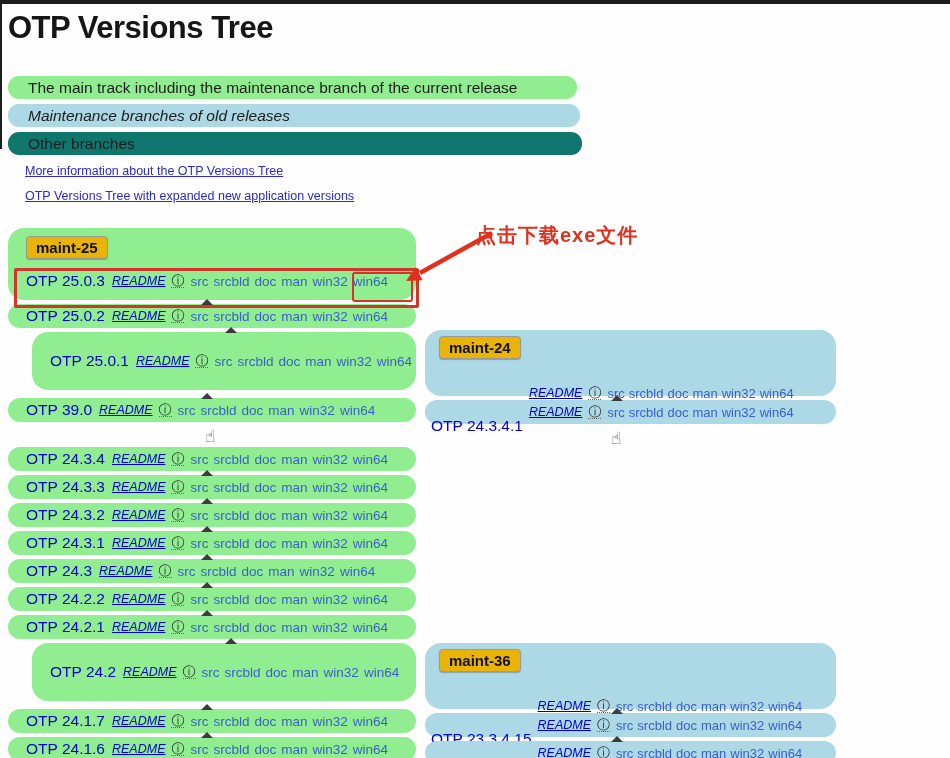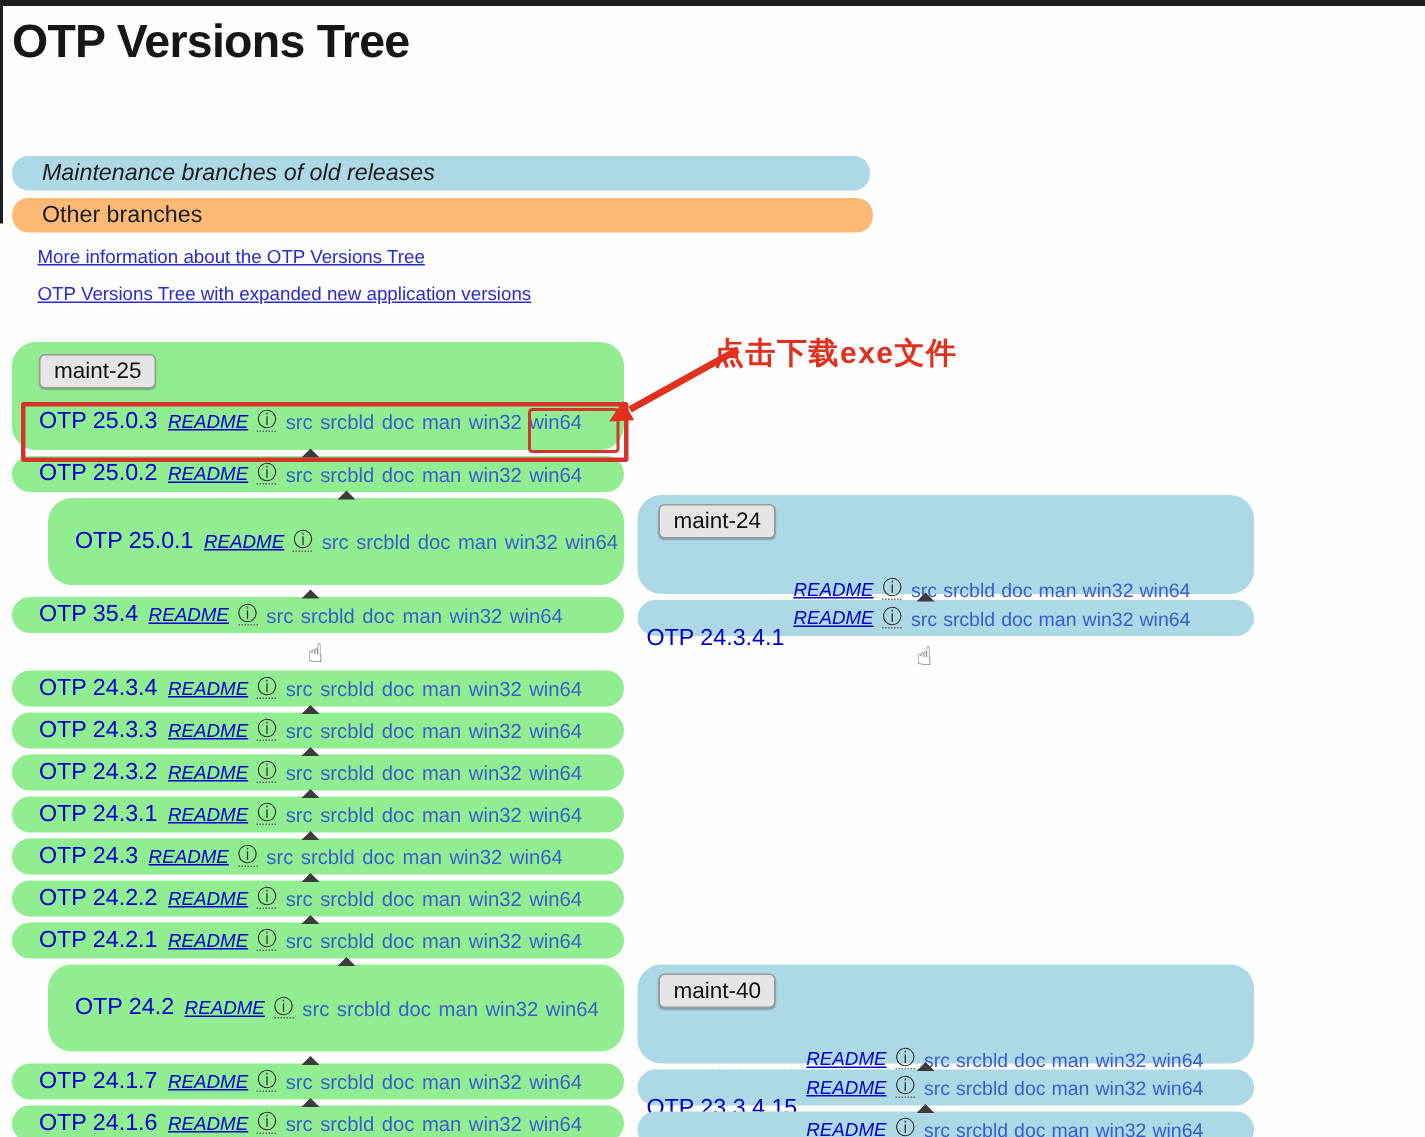--- a/index.html
+++ b/index.html
@@ -34,22 +34,22 @@
   .green{background:#90ee90;}
   .blue{background:#add8e6;}
 
   .vrow{height:24px;border-radius:12px;display:flex;align-items:center;margin-bottom:4px;}
   .tall{height:58px;border-radius:16px;display:flex;align-items:center;margin-bottom:8px;margin-left:24px;}
   .box{height:72px;border-radius:16px;margin-bottom:4px;}
   #col-right .box{height:66px;}
   #col-left .vrow,#col-left .tall{padding-left:18px;}
   #col-right .vrow{padding-left:6px;}
 
-  .blabel{position:absolute;display:inline-block;background:#e5e5e5;border:1px solid #9a9a9a;
-          border-radius:4px;padding:2px 9px;font-size:15px;font-weight:400;color:#111;
+  .blabel{position:absolute;display:inline-block;background:#eab308;border:1px solid #9a9a9a;
+          border-radius:4px;padding:2px 9px;font-size:15px;font-weight:700;color:#111;
           box-shadow:0 1px 1px rgba(0,0,0,.25);}
   #col-left .blabel{left:18px;top:8px;}
   #col-right .blabel{left:14px;top:6px;}
   .box .vline{position:absolute;left:0;right:0;display:flex;align-items:center;white-space:nowrap;}
   #col-left .box .vline{top:44px;padding-left:18px;}
   #col-right .box .vline{top:40px;padding-left:6px;}
 
   .vlink{font-size:15.5px;color:#0000cd;cursor:pointer;margin-right:7px;}
   .readme{font-size:12.5px;color:#0000cd;text-decoration:underline;cursor:pointer;margin-right:6px;font-style:italic;}
   .iicon{display:inline-block;font-size:13px;color:#2b2b2b;line-height:13px;
@@ -82,24 +82,27 @@
 </style>
 </head>
 <body>
 
 <div id="page">
   <div class="border-top"></div>
   <div class="border-left"></div>
 
   <div class="page-title">OTP Versions Tree</div>
 
+  <div class="legend-bar" id="legend-green" style="background: rgb(144, 238, 144);">
+    <span>The main track including the maintenance branch of the current release</span>
+  </div>
   <div class="legend-bar" id="legend-blue" style="background: rgb(173, 216, 230); font-style: italic;">
     <span>Maintenance branches of old releases</span>
   </div>
-  <div class="legend-bar" id="legend-gray" style="background: #fdba74;">
+  <div class="legend-bar" id="legend-gray" style="background: #0f766e;">
     <span>Other branches</span>
   </div>
 
   <a class="info-link" id="info-link-2">OTP Versions Tree with expanded new application versions</a>
   <a class="info-link" id="info-link-1">More information about the OTP Versions Tree</a>
 
   <div class="col" id="col-left">
       <div class="node box green">
         <div class="blabel">maint-25</div>
         <div class="vline">
@@ -130,21 +133,21 @@
         <a class="readme">README</a>
         <span class="iicon">ⓘ</span>
         <a class="sm">src</a>
         <a class="sm">srcbld</a>
         <a class="sm">doc</a>
         <a class="sm">man</a>
         <a class="sm">win32</a>
         <a class="sm">win64</a>
       </div>
       <div class="node vrow green conn">
-        <a class="vlink">OTP 35.4</a>
+        <a class="vlink">OTP 39.0</a>
         <a class="readme">README</a>
         <span class="iicon">ⓘ</span>
         <a class="sm">src</a>
         <a class="sm">srcbld</a>
         <a class="sm">doc</a>
         <a class="sm">man</a>
         <a class="sm">win32</a>
         <a class="sm">win64</a>
       </div>
       <div class="hand">☝</div>
@@ -281,21 +284,21 @@
         <a class="sm">src</a>
         <a class="sm">srcbld</a>
         <a class="sm">doc</a>
         <a class="sm">man</a>
         <a class="sm">win32</a>
         <a class="sm">win64</a>
       </div>
       <div class="hand">☝</div>
       <div class="gapspacer"></div>
       <div class="node box blue">
-        <div class="blabel">maint-40</div>
+        <div class="blabel">maint-36</div>
         <div class="vline">
           <a class="vlink">OTP 23.3.4.16</a>
           <a class="readme">README</a>
           <span class="iicon">ⓘ</span>
           <a class="sm">src</a>
           <a class="sm">srcbld</a>
           <a class="sm">doc</a>
           <a class="sm">man</a>
           <a class="sm">win32</a>
           <a class="sm">win64</a>

